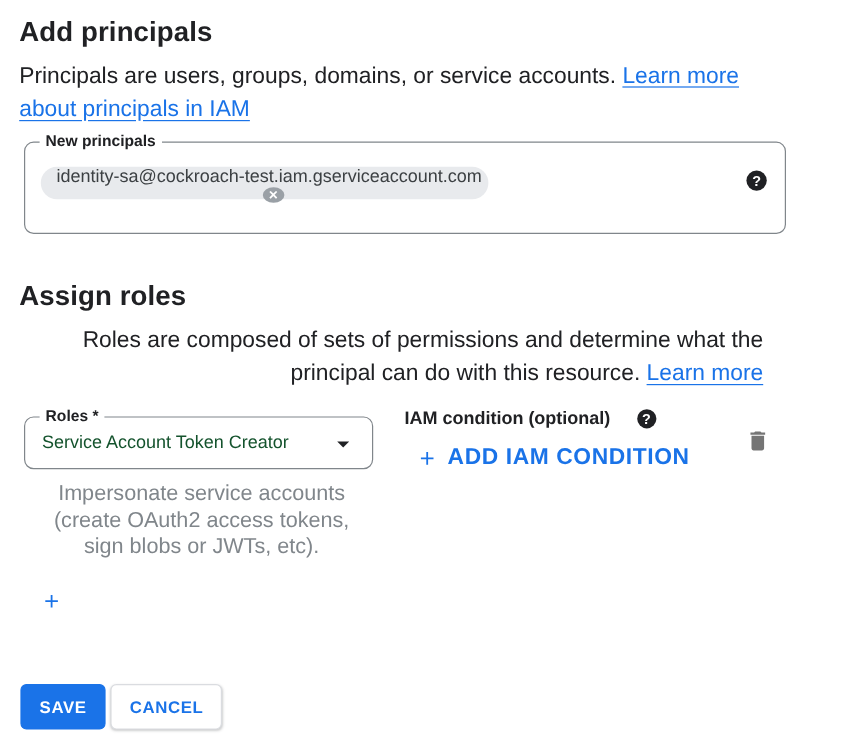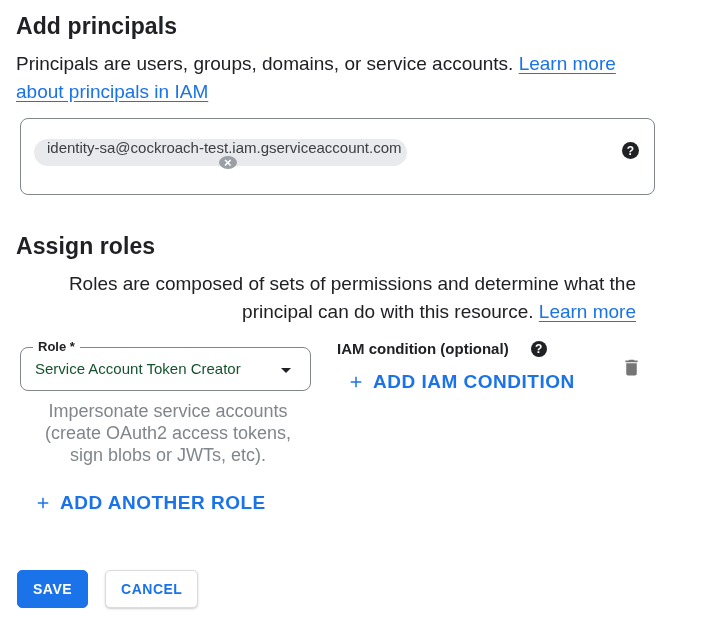--- a/index.html
+++ b/index.html
@@ -86,33 +86,34 @@
 </head>
 <body>
 
 <div>
 
   <h1 class="h1 abs" style="left:16px; top:12px;">Add principals</h1>
 
   <p class="para abs" style="left:16px; top:50px; width:630px;"><span>Principals are users, groups, domains, or service accounts. </span><a href="#">Learn more about principals in IAM</a></p>
 
   <div class="outlined-field" style="left:20px; top:118px; width:635px; height:77px;">
+    <span class="field-label">New principals</span>
     <div class="chip">
       <span class="chip-text">identity-sa@cockroach-test.iam.gserviceaccount.com</span>
       <span class="chip-close">×</span>
     </div>
     <span class="help-badge field-help">?</span>
   </div>
 
   <h1 class="h1 abs" style="left:16px; top:232px;">Assign roles</h1>
 
   <p class="para abs" style="left:16px; top:270px; width:620px;text-align:right;"><span>Roles are composed of sets of permissions and determine what the principal can do with this resource. </span><a href="#">Learn more</a></p>
 
   <div class="outlined-field" style="left:20px; top:347px; width:291px; height:44px;">
-    <span class="field-label">Role *</span>
+    <span class="field-label">Roles *</span>
     <span class="role-value">Service Account Token Creator</span>
     <span class="dropdown-arrow">
       <svg viewBox="0 0 24 24" width="24" height="24">
           <path d="M7 10l5 5 5-5z" fill="#202124"></path>
         </svg>
     </span>
   </div>
 
   <p class="helper abs" style="left:28px; top:400px; width:280px;">Impersonate service accounts (create OAuth2 access tokens, sign blobs or JWTs, etc).</p>
 
@@ -131,21 +132,20 @@
   <button class="icon-button abs" style="left:617px; top:353px;">
     <svg viewBox="0 0 24 24" width="21" height="21">
       <path d="M6 19c0 1.1.9 2 2 2h8c1.1 0 2-.9 2-2V7H6v12zM19 4h-3.5l-1-1h-5l-1 1H5v2h14V4z" fill="#757575"></path>
     </svg>
   </button>
 
   <button class="text-button abs" style="left:28px; top:488px;">
     <svg viewBox="0 0 24 24" width="18" height="18">
       <path d="M19 13h-6v6h-2v-6H5v-2h6V5h2v6h6v2z" fill="#1a73e8"></path>
     </svg>
-    <span>ADD ANOTHER ROLE</span>
   </button>
 
-  <div class="abs" style="left:17px; top:570px; display:flex; gap:17px;">
+  <div class="abs" style="left:17px; top:570px; display:flex; gap:4px;">
     <button class="btn btn-primary">SAVE</button>
     <button class="btn btn-secondary">CANCEL</button>
   </div>
 
 </div>
 
 </body></html>

